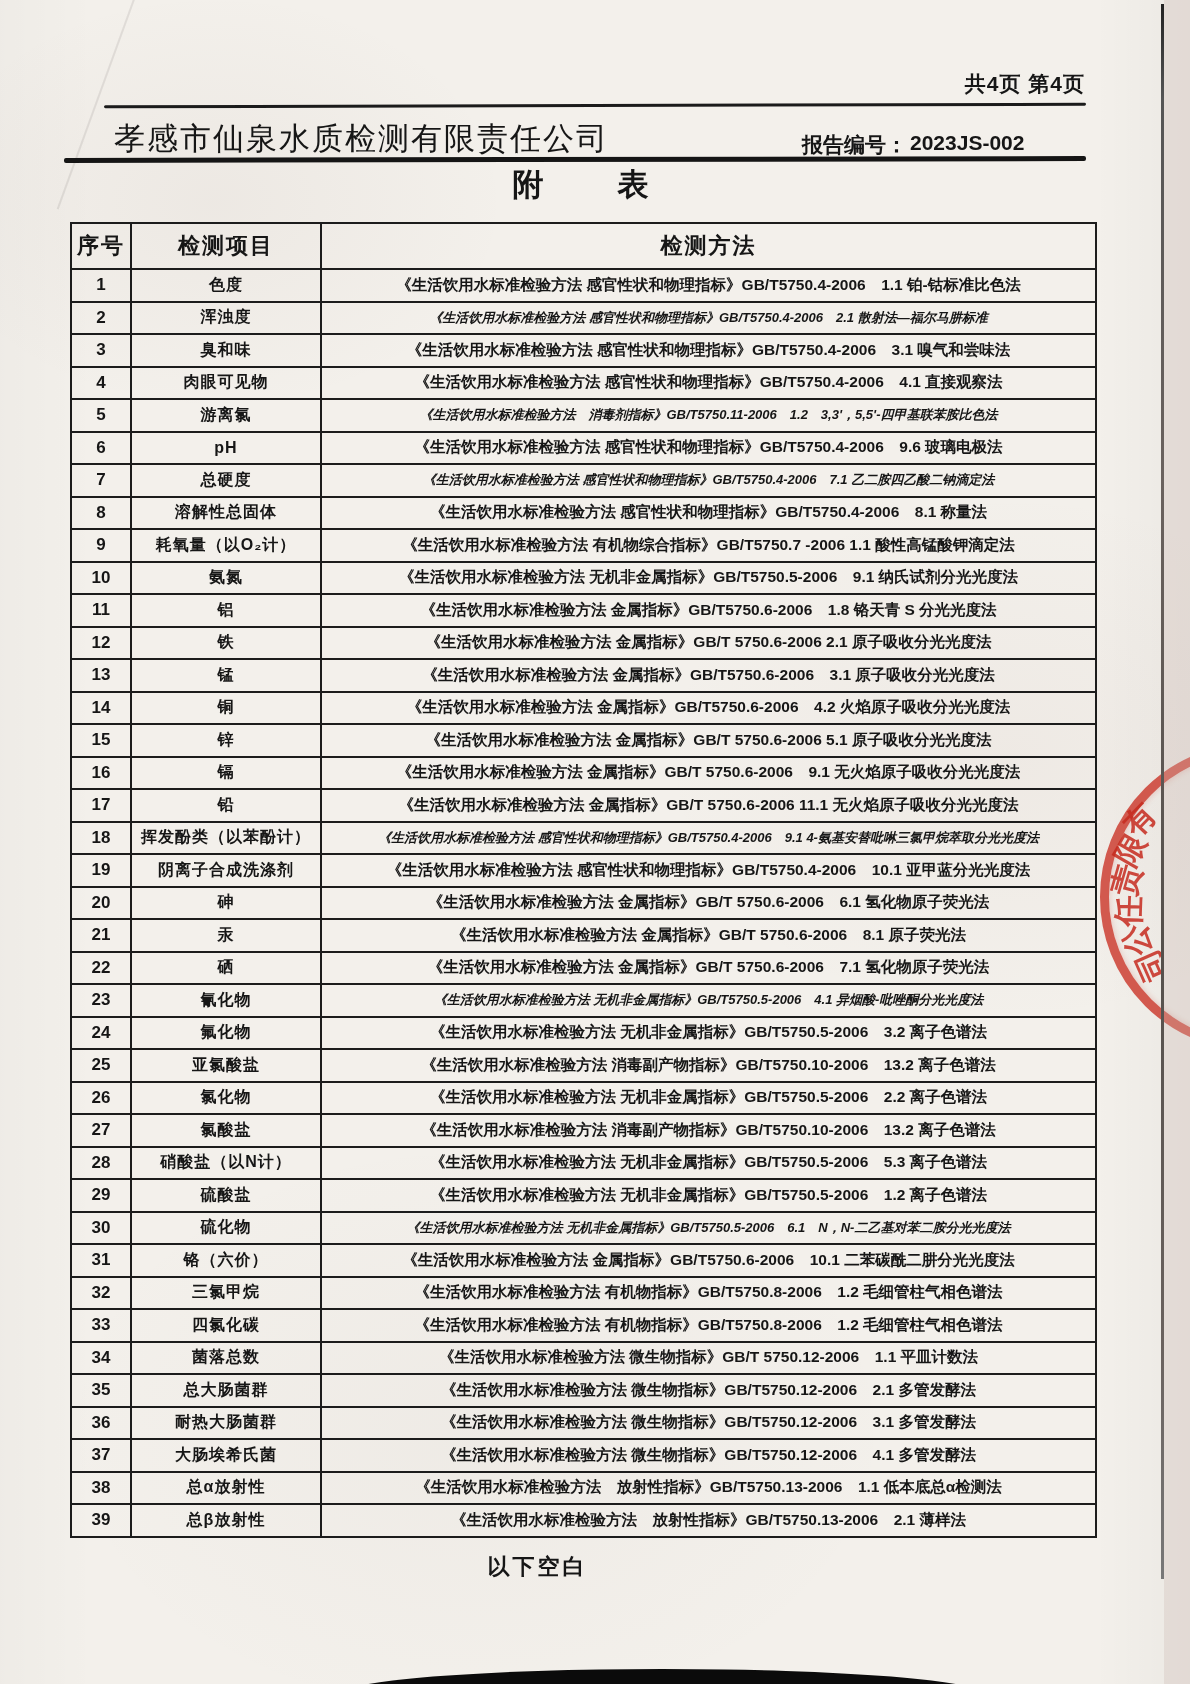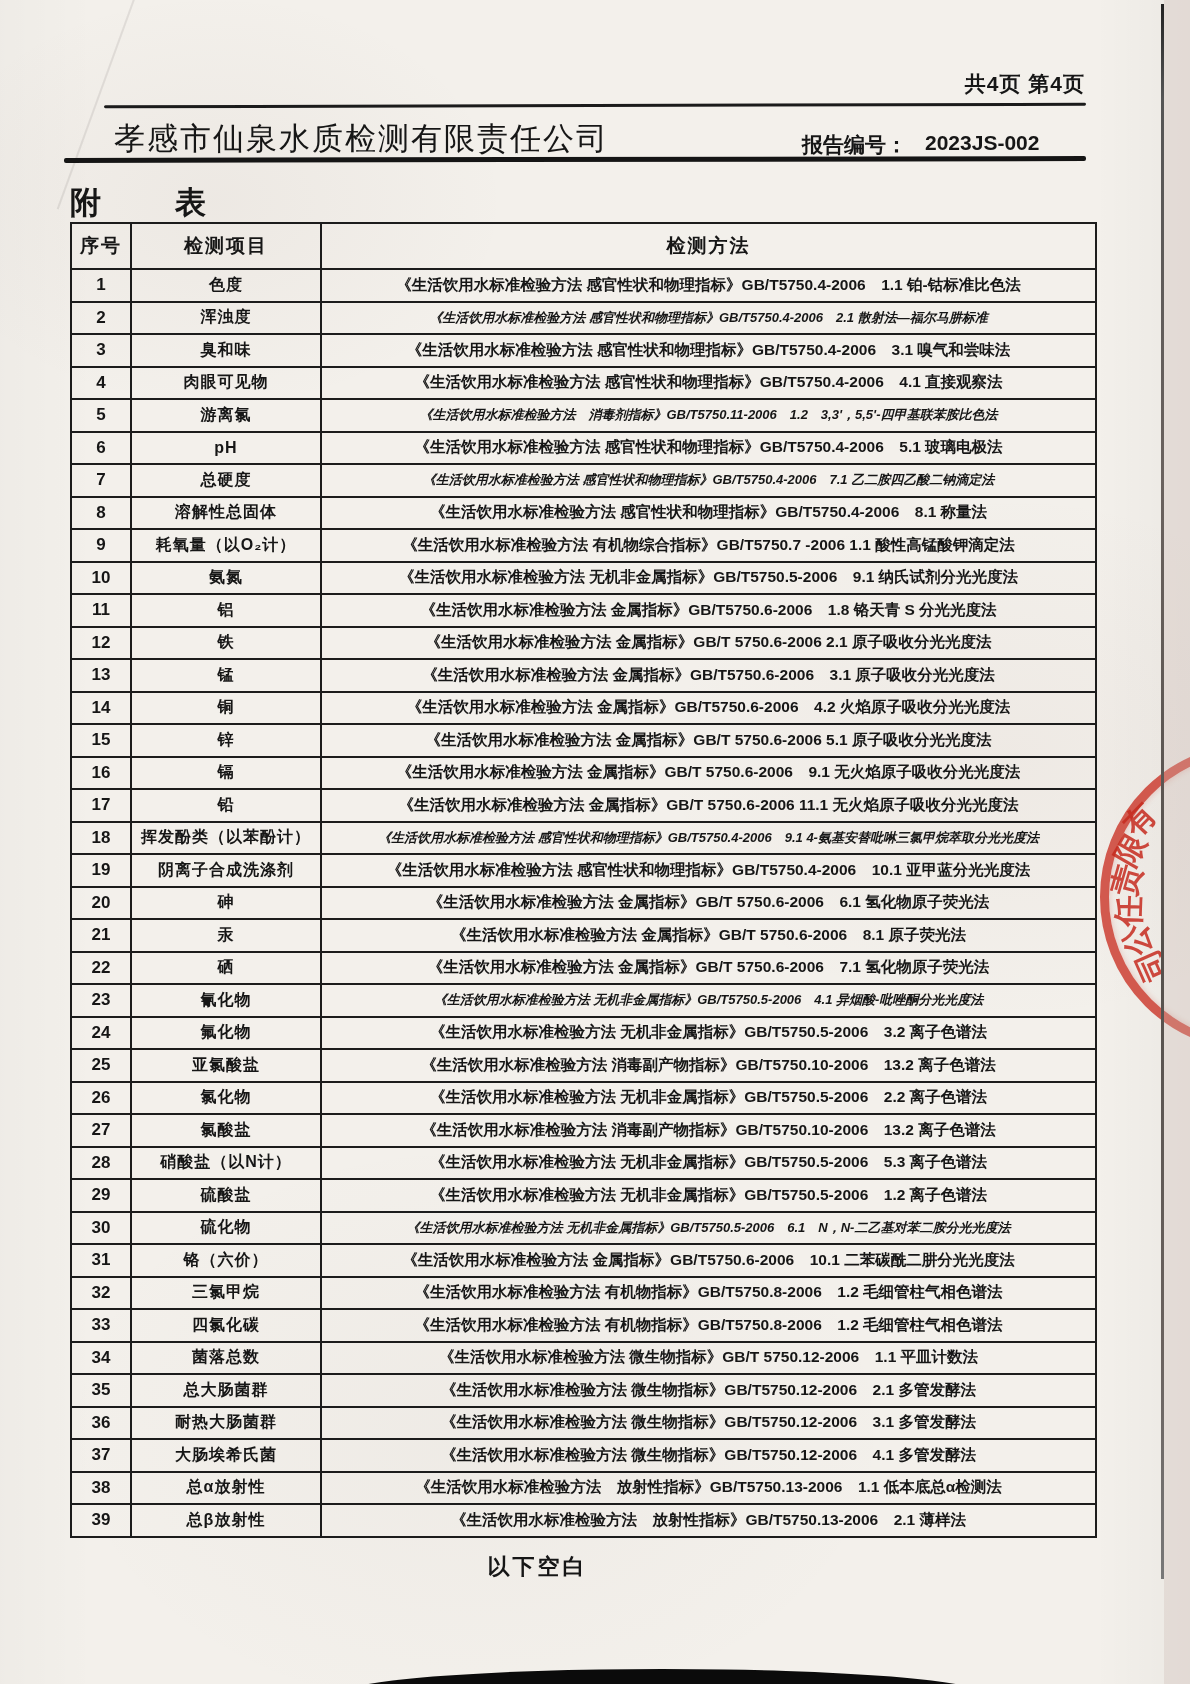--- a/index.html
+++ b/index.html
@@ -43,45 +43,45 @@
   .rule-1{
     position:absolute;left:104px;top:104px;width:982px;height:3px;background:#1b1b1b;
     transform:rotate(-0.15deg);border-radius:2px;
   }
   .company-name{
     position:absolute;left:114px;top:118px;
     font-size:31px;font-weight:normal;letter-spacing:2px;
   }
   .report-no{
     position:absolute;left:802px;top:131px;width:290px;
-    font-size:21px;font-weight:bold;display:flex;gap:18px;white-space:nowrap;
+    font-size:21px;font-weight:bold;display:flex;gap:3px;white-space:nowrap;
   }
   .rule-2{
     position:absolute;left:64px;top:157px;width:1022px;height:5px;background:#151515;
     transform:rotate(-0.1deg);border-radius:2px;
   }
   .doc-title{
-    position:absolute;left:70px;top:182px;width:1025px;
+    position:absolute;left:70px;top:164px;width:1025px;text-align:center;
     font-size:31px;font-weight:bold;letter-spacing:4px;
   }
 
   .report-table{
     position:absolute;left:70px;top:222px;width:1025px;
     border-collapse:collapse;table-layout:fixed;
   }
   .report-table col.c-no{width:60px;}
   .report-table col.c-item{width:190px;}
   .report-table col.c-method{width:775px;}
   .report-table th,.report-table td{
     border:2px solid #1c1c1c;text-align:center;vertical-align:middle;
     padding:0 2px;overflow:hidden;white-space:nowrap;
   }
   .report-table thead tr{height:46px;}
   .report-table tbody tr{height:32.5px;}
-  .report-table th{font-size:19px;font-weight:bold;letter-spacing:2px;margin-left:20px;}
+  .report-table th{font-size:22px;font-weight:bold;letter-spacing:2px;margin-left:20px;}
   td.no-cell{font-size:17px;font-weight:bold;}
   td.item-cell{font-size:16px;font-weight:bold;letter-spacing:1px;}
   td.method-cell{font-size:15.5px;font-weight:bold;letter-spacing:0;}
   td.method-cell.sm{font-size:13px;font-style:italic;}
 
   .footer-note{
     position:absolute;left:0;top:1552px;width:1075px;text-align:center;
     font-size:22px;font-weight:bold;letter-spacing:3px;font-family:Liberation Serif, serif;
   }
 
@@ -156,21 +156,21 @@
 
   <tr>
     <td class="no-cell">5</td>
     <td class="item-cell">游离氯</td>
     <td class="method-cell sm">《生活饮用水标准检验方法　消毒剂指标》GB/T5750.11-2006　1.2　3,3'，5,5'-四甲基联苯胺比色法</td>
   </tr>
 
   <tr>
     <td class="no-cell">6</td>
     <td class="item-cell">pH</td>
-    <td class="method-cell">《生活饮用水标准检验方法 感官性状和物理指标》GB/T5750.4-2006　5.1 玻璃电极法</td>
+    <td class="method-cell">《生活饮用水标准检验方法 感官性状和物理指标》GB/T5750.4-2006　9.6 玻璃电极法</td>
   </tr>
 
   <tr>
     <td class="no-cell">7</td>
     <td class="item-cell">总硬度</td>
     <td class="method-cell sm">《生活饮用水标准检验方法 感官性状和物理指标》GB/T5750.4-2006　7.1 乙二胺四乙酸二钠滴定法</td>
   </tr>
 
   <tr>
     <td class="no-cell">8</td>

